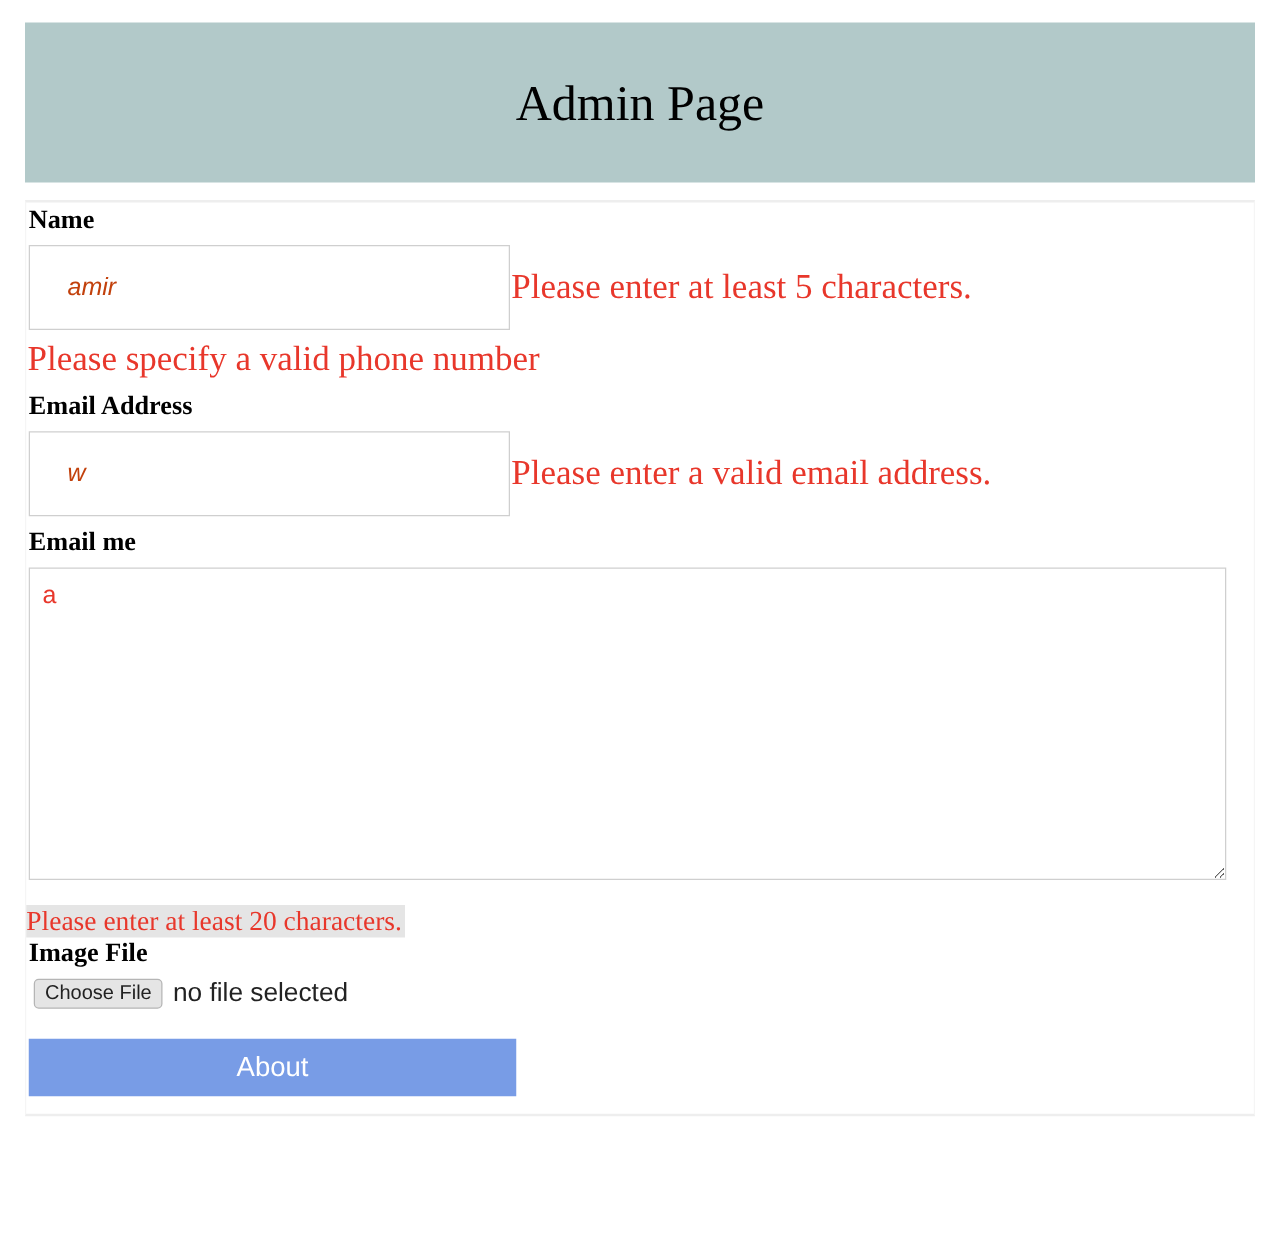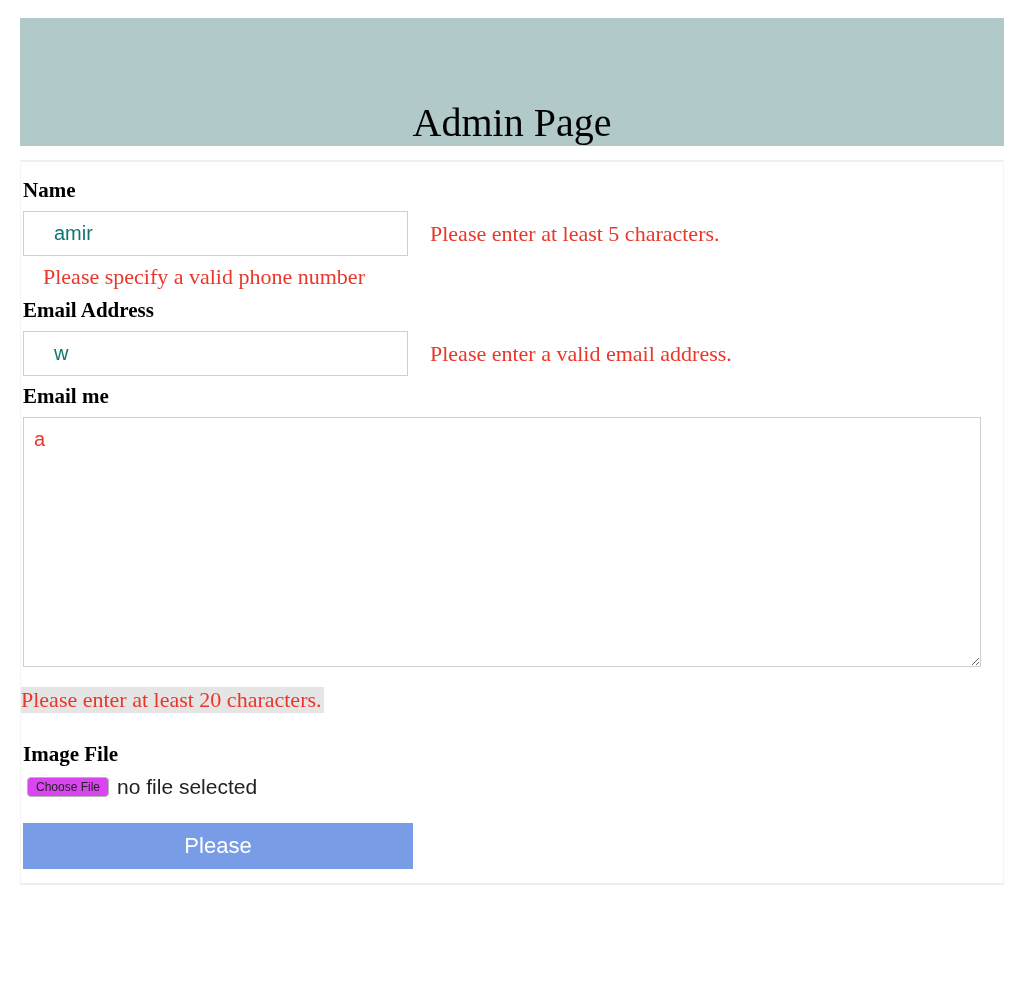--- a/index.html
+++ b/index.html
@@ -10,68 +10,69 @@
     body {
       font-family: "Times New Roman", Times, serif;
       background: #ffffff;
       width: 1024px;
       padding: 18px 20px;
     }
     .header {
       background: #b2c9c9;
       height: 128px;
       display: flex;
-      align-items: flex-end;
+      align-items: center;
       justify-content: center;
       margin-bottom: 14px;
     }
     .header h1 {
       font-size: 40px;
       font-weight: 400;
       color: #000;
     }
     .form-area {
       border-top: 2px solid #eee;
       border-left: 1px solid #f5f5f5;
       border-right: 1px solid #f5f5f5;
       border-bottom: 2px solid #eee;
-      padding: 16px 0 14px 0;
+      padding: 1px 0 14px 0;
     }
     .form-group {
       padding: 0 0 0 0;
     }
     .label {
       font-weight: bold;
       font-size: 21px;
       color: #000;
       display: block;
       margin-bottom: 8px;
       padding-left: 2px;
     }
     .row {
       display: flex;
       align-items: center;
       margin-bottom: 8px;
     }
     .text-input {
       width: 385px;
-      height: 45px;
+      height: 68px;
       border: 1px solid #cfcfcf;
       font-family: "Helvetica Neue", Helvetica, Arial, sans-serif;
       font-size: 20px;
-      color: #0f766e;
+      color: #c2410c;
       padding: 0 0 0 30px;
       outline: none;
       margin-left: 2px;
+      font-style: italic;
     }
     .err-msg {
       color: #e8372b;
-      font-size: 22px;
+      font-size: 28px;
       font-family: "Times New Roman", Times, serif;
-      margin-left: 22px;
+      margin-left: 1px;
     }
     .textarea {
       width: 958px;
       height: 250px;
       border: 1px solid #cfcfcf;
       font-family: "Helvetica Neue", Helvetica, Arial, sans-serif;
       font-size: 20px;
       color: #e8372b;
       padding: 10px 10px;
       outline: none;
@@ -92,22 +93,22 @@
     .filegroup {
       margin-top: 0px;
     }
     .file-row {
       display: flex;
       align-items: center;
       padding: 8px 0 0 6px;
     }
     .choose-btn {
       font-family: "Helvetica Neue", Helvetica, Arial, sans-serif;
-      font-size: 12px;
-      background: #d946ef;
+      font-size: 16px;
+      background: #e5e5e5;
       border: 1px solid #b5b5b5;
       border-radius: 4px;
       padding: 2px 8px;
       color: #222;
       cursor: pointer;
     }
     .file-status {
       font-family: "Helvetica Neue", Helvetica, Arial, sans-serif;
       font-size: 21px;
       color: #222;
@@ -158,22 +159,22 @@
     </div>
   </div>
 
   <div class="form-group">
     <span class="label">Email me</span>
     <textarea class="textarea" style="">a</textarea>
     <span class="about-error">Please enter at least 20 characters.</span>
   </div>
 
   <div class="form-group filegroup">
-    <span class="label" style="margin-bottom:0;margin-top:29px;">Image File</span>
+    <span class="label" style="margin-bottom:0;">Image File</span>
     <div class="file-row">
       <button type="button" class="choose-btn">Choose File</button>
       <span class="file-status">no file selected</span>
     </div>
   </div>
 
-  <button type="button" class="submit-btn">Please</button>
+  <button type="button" class="submit-btn">About</button>
 
 </div>
 
 </body></html>

